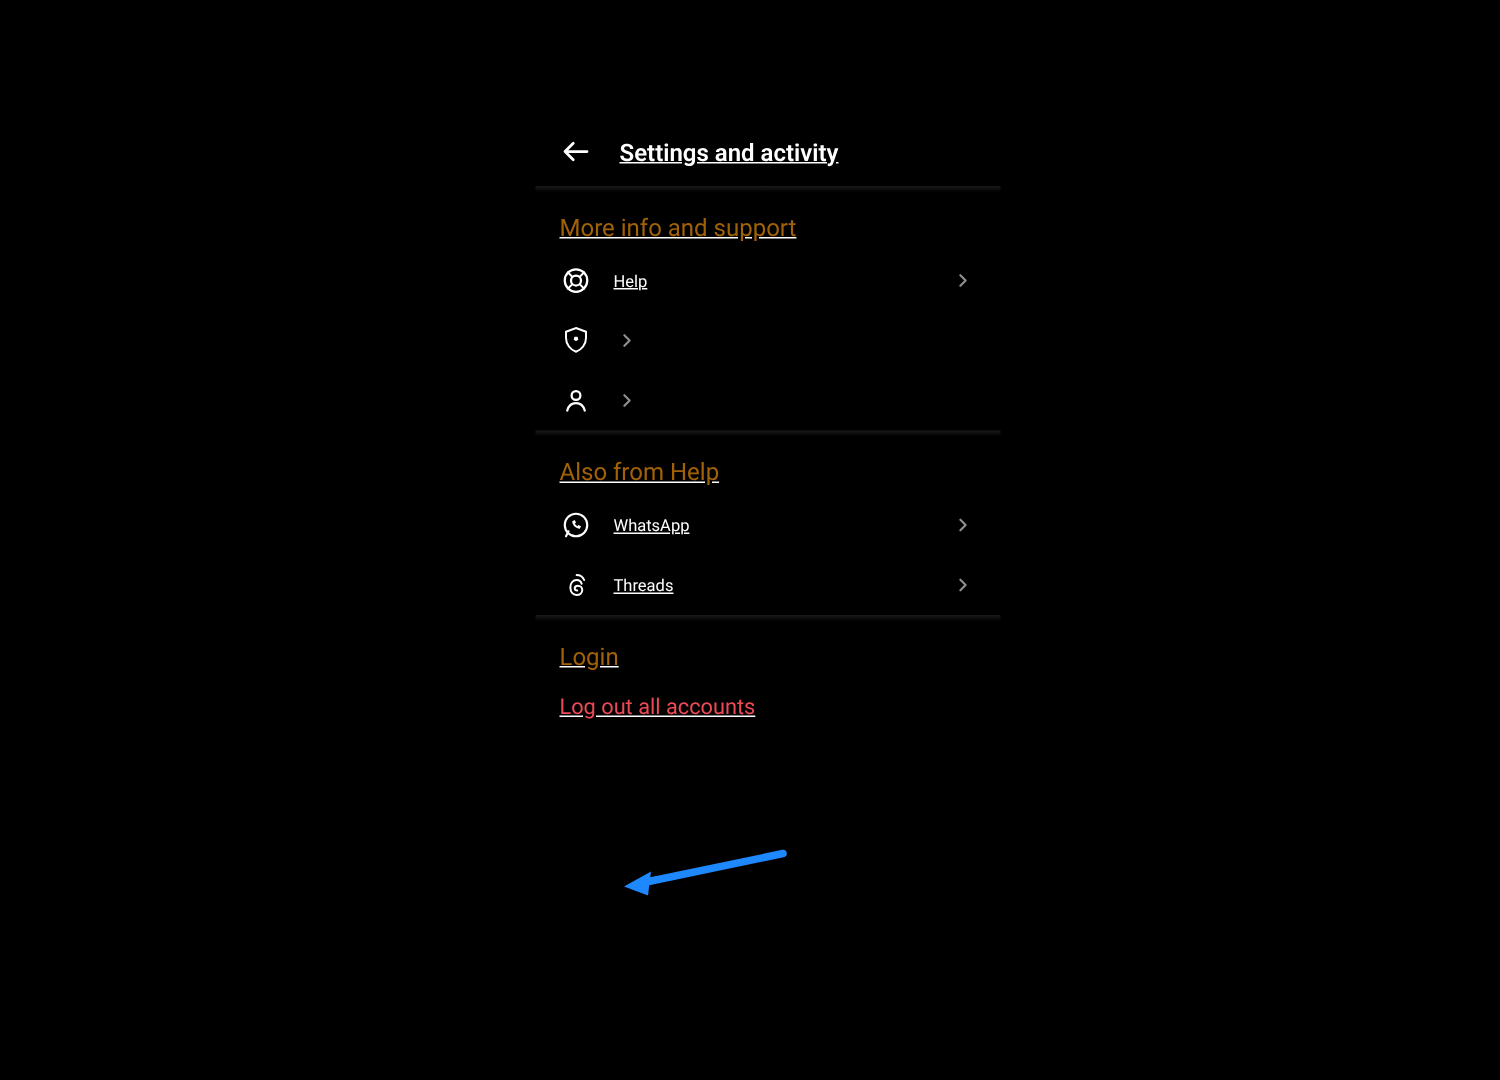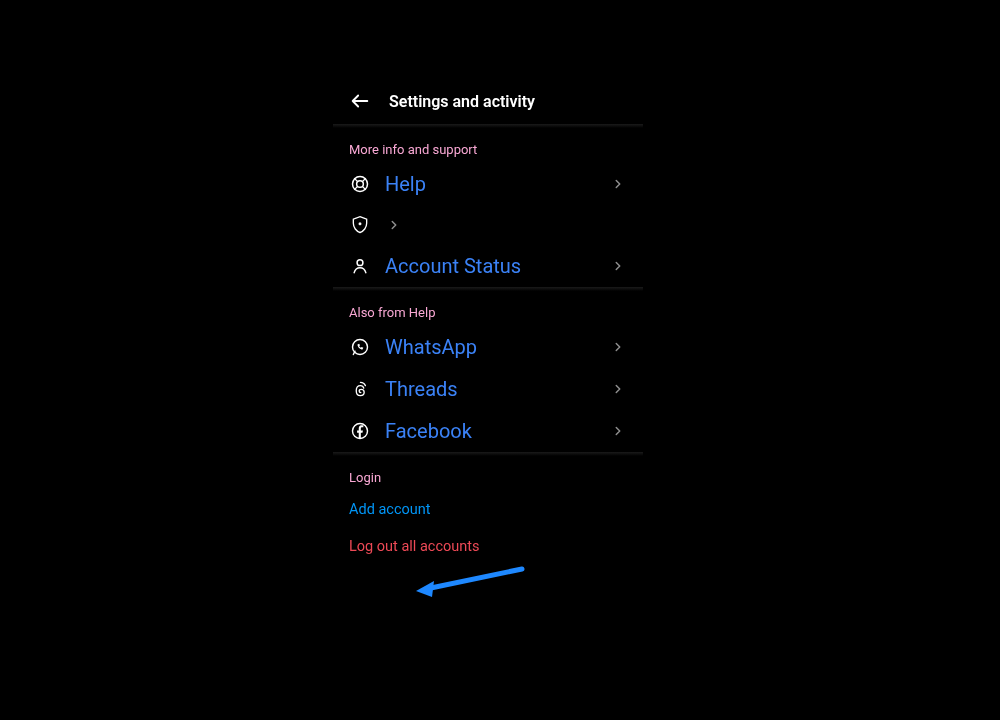--- a/index.html
+++ b/index.html
@@ -7,56 +7,57 @@
       background: #000;
       color: #fff;
       font-family: -apple-system, BlinkMacSystemFont, "Segoe UI", Roboto, Helvetica, Arial, sans-serif;
       width: 1000px;
       height: 720px;
       overflow: hidden;
       position: relative;
     }
     .phone {
       position: absolute;
-      left: 333px;
+      left: 357px;
       top: 80px;
       width: 310px;
+      text-decoration: underline;
     }
     .header {
       display: flex;
       align-items: center;
       gap: 18px;
       padding: 10px 16px 12px 16px;
     }
     .back { width: 22px; height: 22px; display:flex; align-items:center; justify-content:center; cursor:pointer;}
     .title { font-size: 16px; font-weight: 600; color:#fff; }
     .divider { height: 4px; background: linear-gradient(#1a1a1a, #000); }
     .section-title {
-      font-size: 13px;
-      color: #f9a8d4;
+      font-size: 16px;
+      color: #a16207;
       padding: 14px 16px 6px 16px;
     }
     .row {
       display: flex;
       align-items: center;
       padding: 9px 16px;
       cursor: pointer;
     }
     .row .icon {
       width: 22px;
       height: 22px;
       display: flex;
       align-items: center;
       justify-content: center;
       margin-right: 14px;
     }
     .row .label {
       flex: 1;
-      font-size: 20px;
-      color: #3b82f6;
+      font-size: 11px;
+      color: #ffffff;
     }
     .row .chev {
       width: 18px; height: 18px;
       display:flex; align-items:center; justify-content:center;
     }
     .chev svg path { stroke: #8e8e8e; }
     .link-row {
       padding: 10px 16px;
       font-size: 14.5px;
       cursor: pointer;
@@ -118,21 +119,20 @@
     </span>
   </div>
 
   <div class="row">
     <span class="icon">
       <svg width="20" height="20" viewBox="0 0 24 24" fill="none">
         <circle cx="12" cy="8" r="3.5" stroke="#fff" stroke-width="1.8"></circle>
         <path d="M5 20c1-4 4-6 7-6s6 2 7 6" stroke="#fff" stroke-width="1.8" stroke-linecap="round"></path>
       </svg>
     </span>
-    <span class="label">Account Status</span>
     <span class="chev">
       <svg width="14" height="14" viewBox="0 0 24 24" fill="none">
           <path d="M9 6l6 6-6 6" stroke-width="2.5" stroke-linecap="round" stroke-linejoin="round"></path>
         </svg>
     </span>
   </div>
 
 
   <div class="divider"></div>
 
@@ -162,40 +162,25 @@
       </svg>
     </span>
     <span class="label">Threads</span>
     <span class="chev">
       <svg width="14" height="14" viewBox="0 0 24 24" fill="none">
           <path d="M9 6l6 6-6 6" stroke-width="2.5" stroke-linecap="round" stroke-linejoin="round"></path>
         </svg>
     </span>
   </div>
 
-  <div class="row">
-    <span class="icon">
-      <svg width="20" height="20" viewBox="0 0 24 24" fill="none">
-        <circle cx="12" cy="12" r="9" stroke="#fff" stroke-width="1.7"></circle>
-        <path d="M13 21v-7h2l.5-2.5H13V9c0-1 .5-1.5 1.5-1.5H16V5h-2.5C11.5 5 10.5 6.5 10.5 9v2.5H8.5V14h2v7" fill="#fff"></path>
-      </svg>
-    </span>
-    <span class="label">Facebook</span>
-    <span class="chev">
-      <svg width="14" height="14" viewBox="0 0 24 24" fill="none">
-          <path d="M9 6l6 6-6 6" stroke-width="2.5" stroke-linecap="round" stroke-linejoin="round"></path>
-        </svg>
-    </span>
-  </div>
 
   <div class="divider"></div>
 
   <div class="section-title">Login</div>
 
-  <div class="link-row link-blue">Add account</div>
   <div class="link-row link-red">Log out all accounts</div>
 
 </div>
 
 <svg class="arrow-annot" width="120" height="40" viewBox="0 0 120 40">
   <defs>
     <linearGradient id="bluegrad" x1="0" y1="0" x2="1" y2="0">
       <stop offset="0%" stop-color="#1e88ff"></stop>
       <stop offset="100%" stop-color="#1e88ff"></stop>
     </linearGradient>

